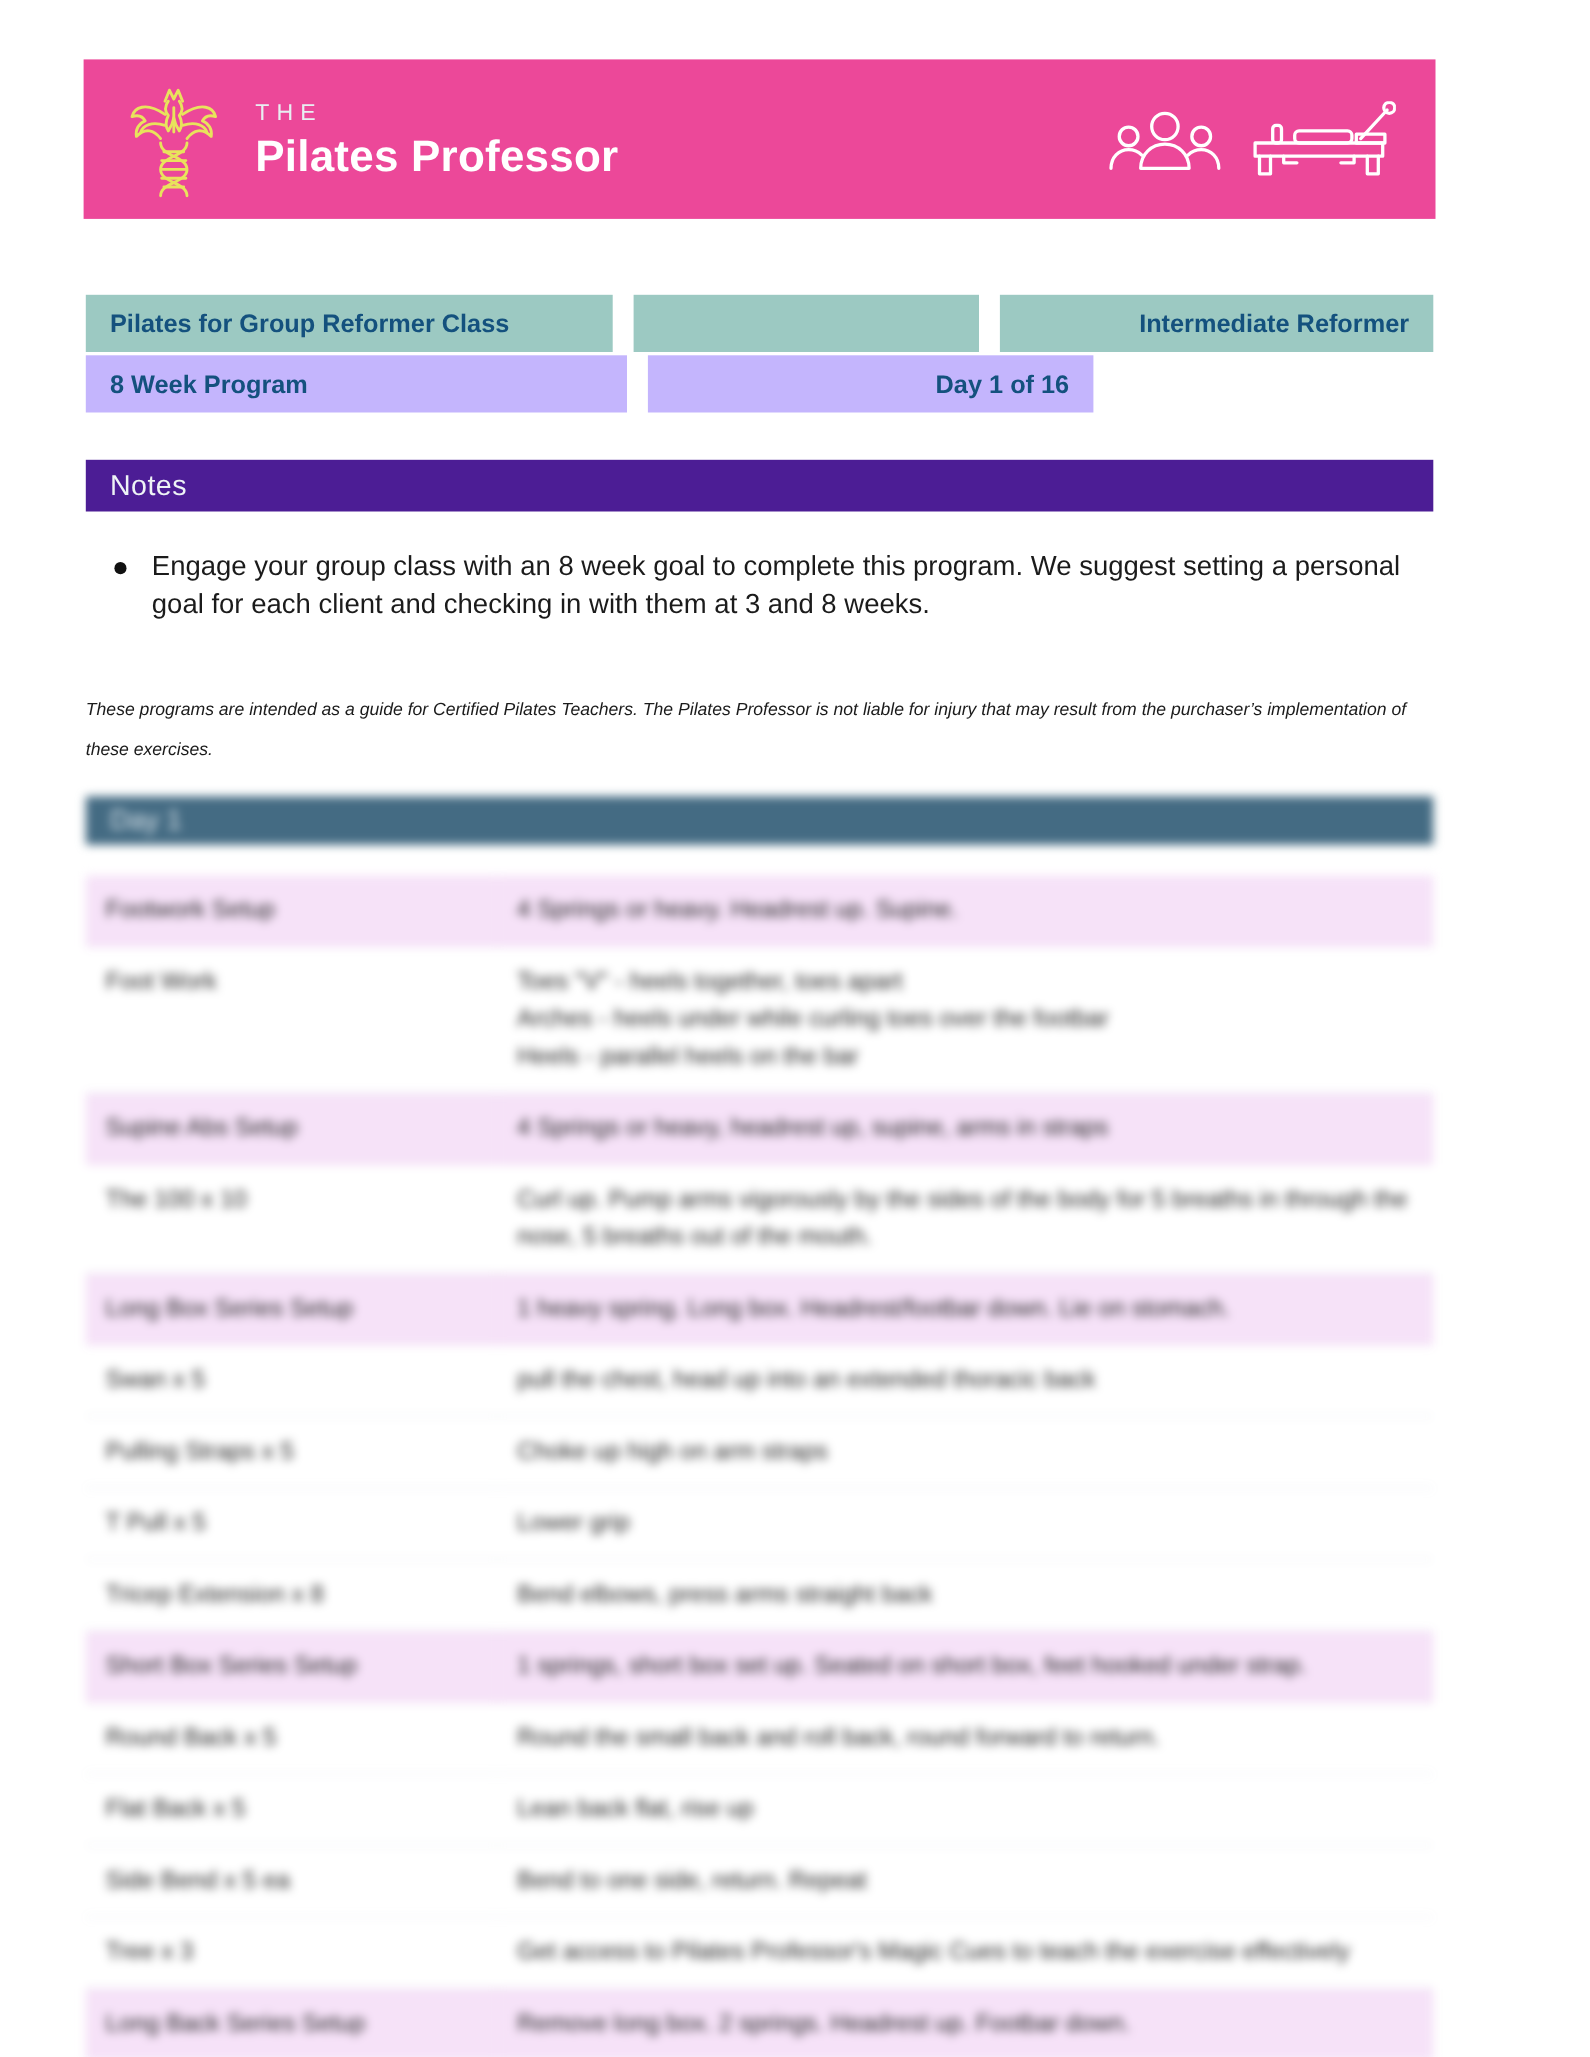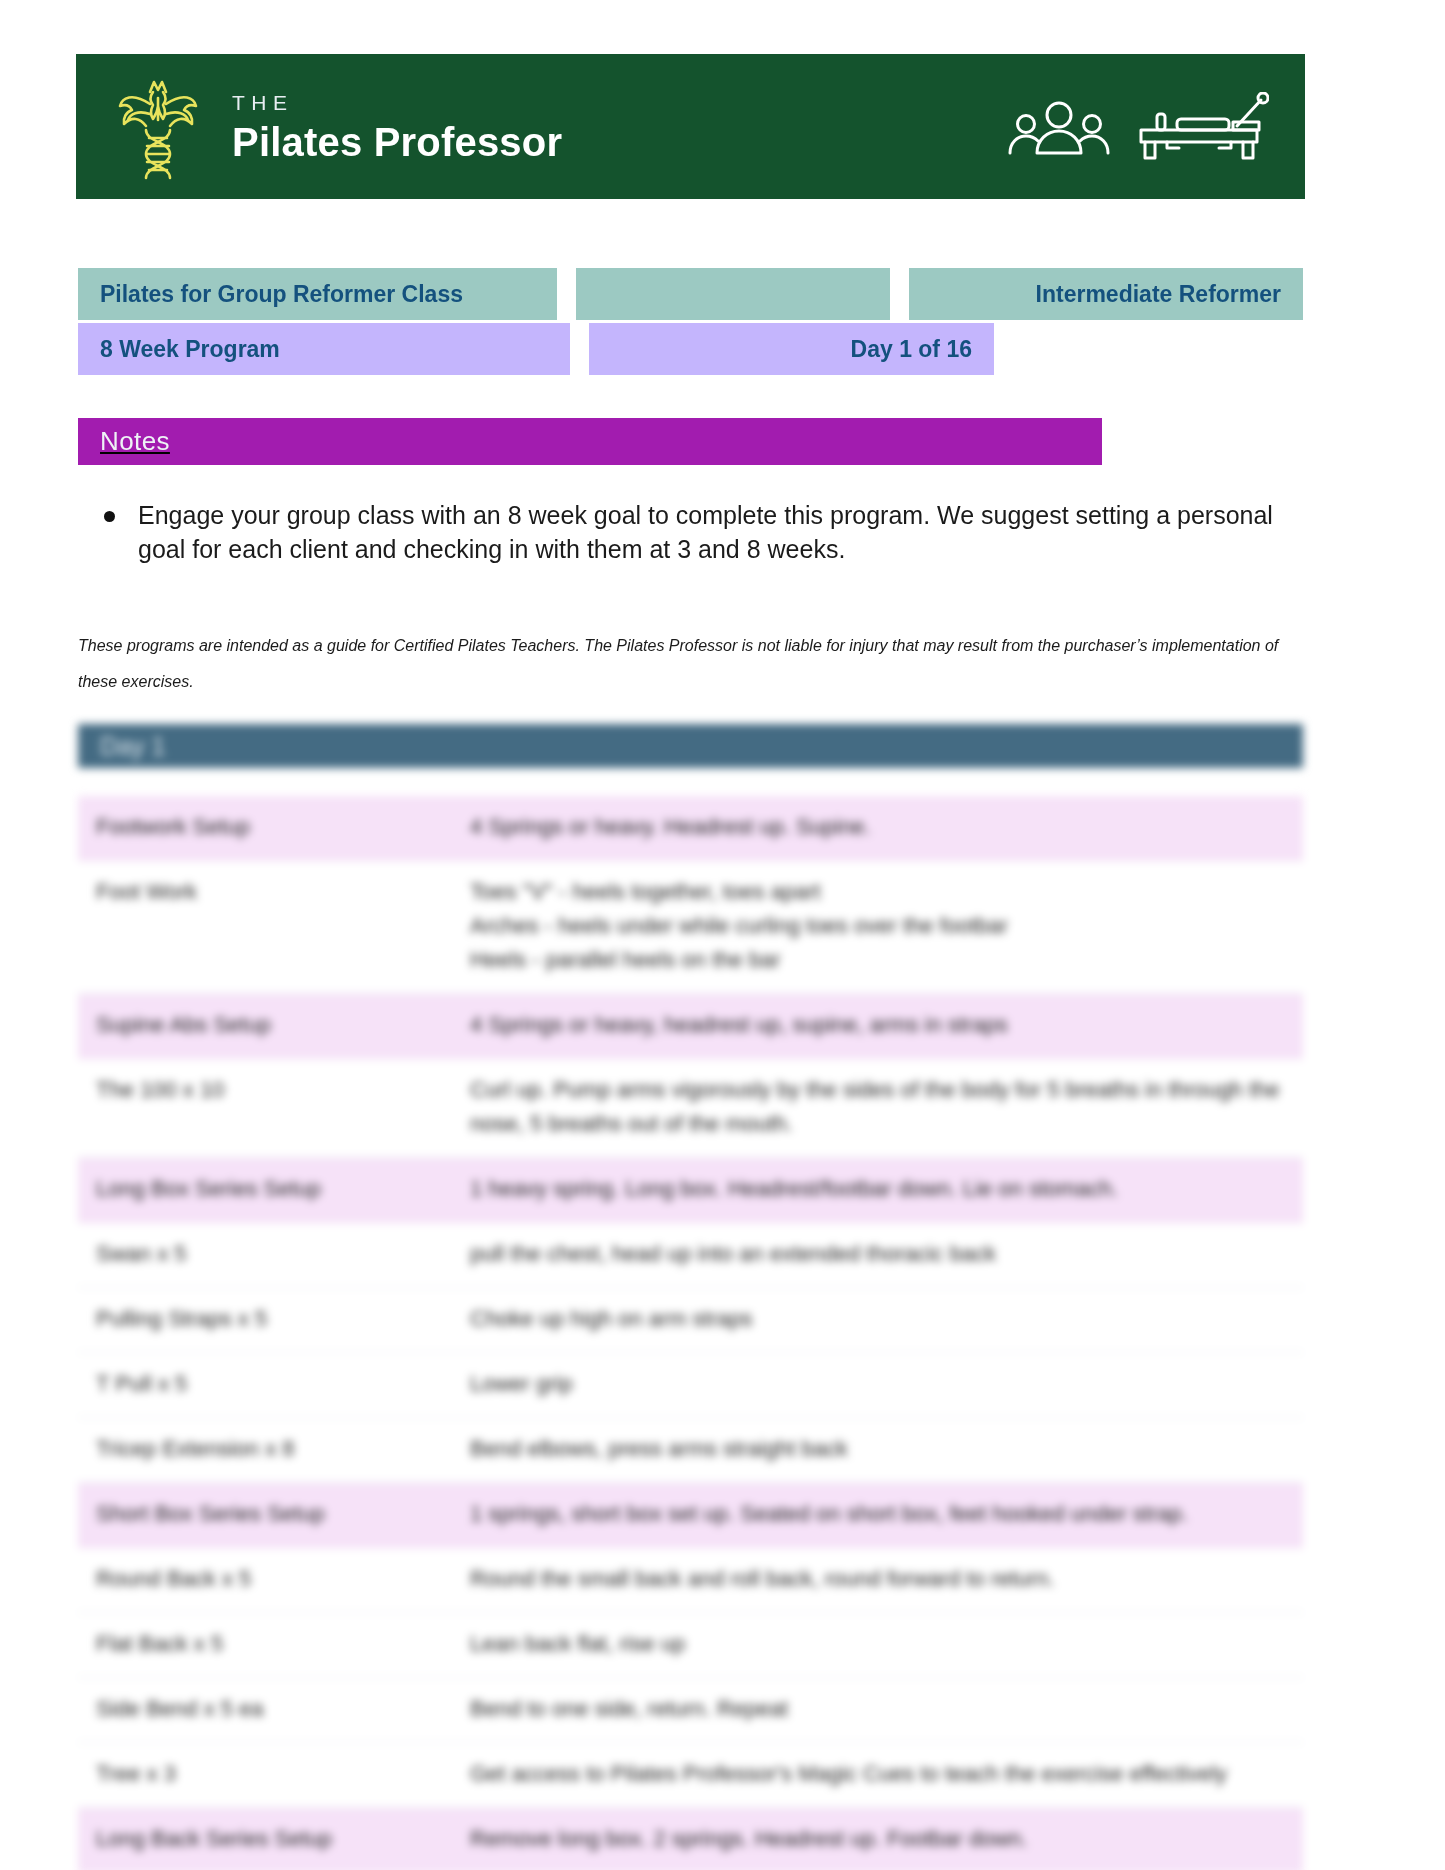--- a/index.html
+++ b/index.html
@@ -10,21 +10,21 @@
     overflow:hidden;
     position:relative;
   }
   .page{
     position:absolute;left:0;top:0;width:1445px;height:1870px;
     background:#ffffff;
   }
   
   .brand-header{
     position:absolute;left:76px;top:54px;width:1229px;height:145px;
-    background:#14532d;
+    background:#ec4899;
     display:flex;align-items:center;justify-content:space-between;
   }
   .brand-left{display:flex;align-items:center;padding-left:34px;}
   .logo-mark{width:96px;height:118px;flex:0 0 auto;}
   .brand-words{margin-left:26px;display:flex;flex-direction:column;justify-content:center;}
   .brand-the{
     color:#e8eef2;font-size:21px;letter-spacing:6.5px;font-weight:400;
     line-height:1;margin-bottom:9px;
   }
   .brand-name{
@@ -49,22 +49,22 @@
   }
   .c-w{width:492px;}
   .c-m{width:322px;}
   .c-e{width:405px;}
   .row-teal .info-cell{background:#9cc9c2;}
   .row-white .info-cell{background:#c4b5fd;}
   .align-right{justify-content:flex-end;}
 
   
   .notes-bar{
-    position:absolute;left:78px;top:418px;width:1024px;height:47px;
-    background:#a21caf;display:flex;align-items:center;text-decoration:underline;
+    position:absolute;left:78px;top:418px;width:1225px;height:47px;
+    background:#4c1d95;display:flex;align-items:center;
   }
   .notes-bar span{
     color:#eef3f6;font-size:26px;font-weight:400;padding-left:22px;letter-spacing:.4px;
   }
   .notes-list{
     position:absolute;left:96px;top:498px;width:1215px;
     margin:0;padding:0;list-style:none;
   }
   .notes-list li{
     position:relative;padding-left:42px;

